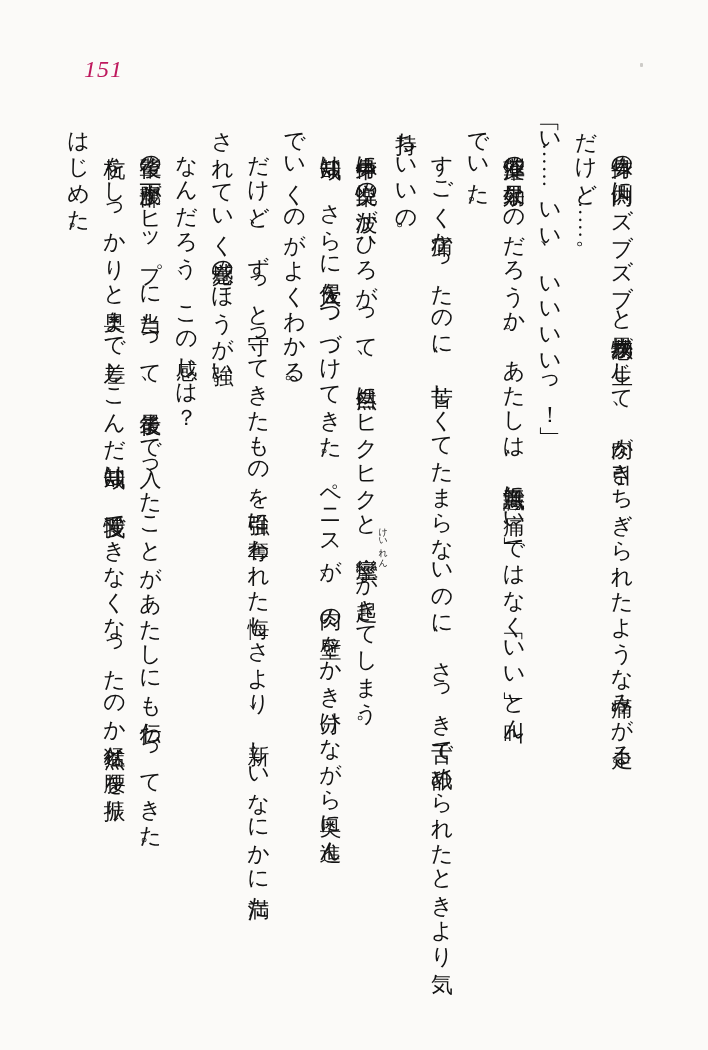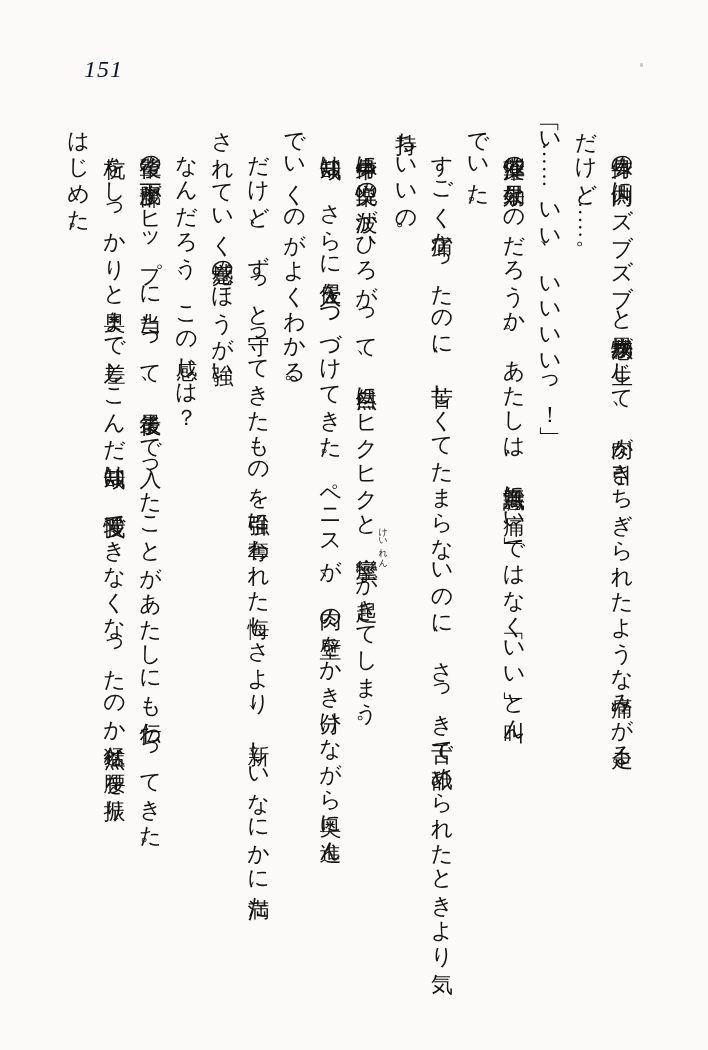--- a/index.html
+++ b/index.html
@@ -11,21 +11,21 @@
     overflow: hidden;
     font-family: "Liberation Serif", "DejaVu Serif", serif;
   }
   .page-number {
     position: absolute;
     top: 56px;
     left: 84px;
     font-style: italic;
     font-size: 24px;
     letter-spacing: 1px;
-    color: #0f172a;
+    color: #be185d;
   }
   .speck {
     position: absolute;
     left: 640px;
     top: 63px;
     width: 3px;
     height: 4px;
     background: #b9b7b4;
     opacity: 0.7;
     border-radius: 1px;

